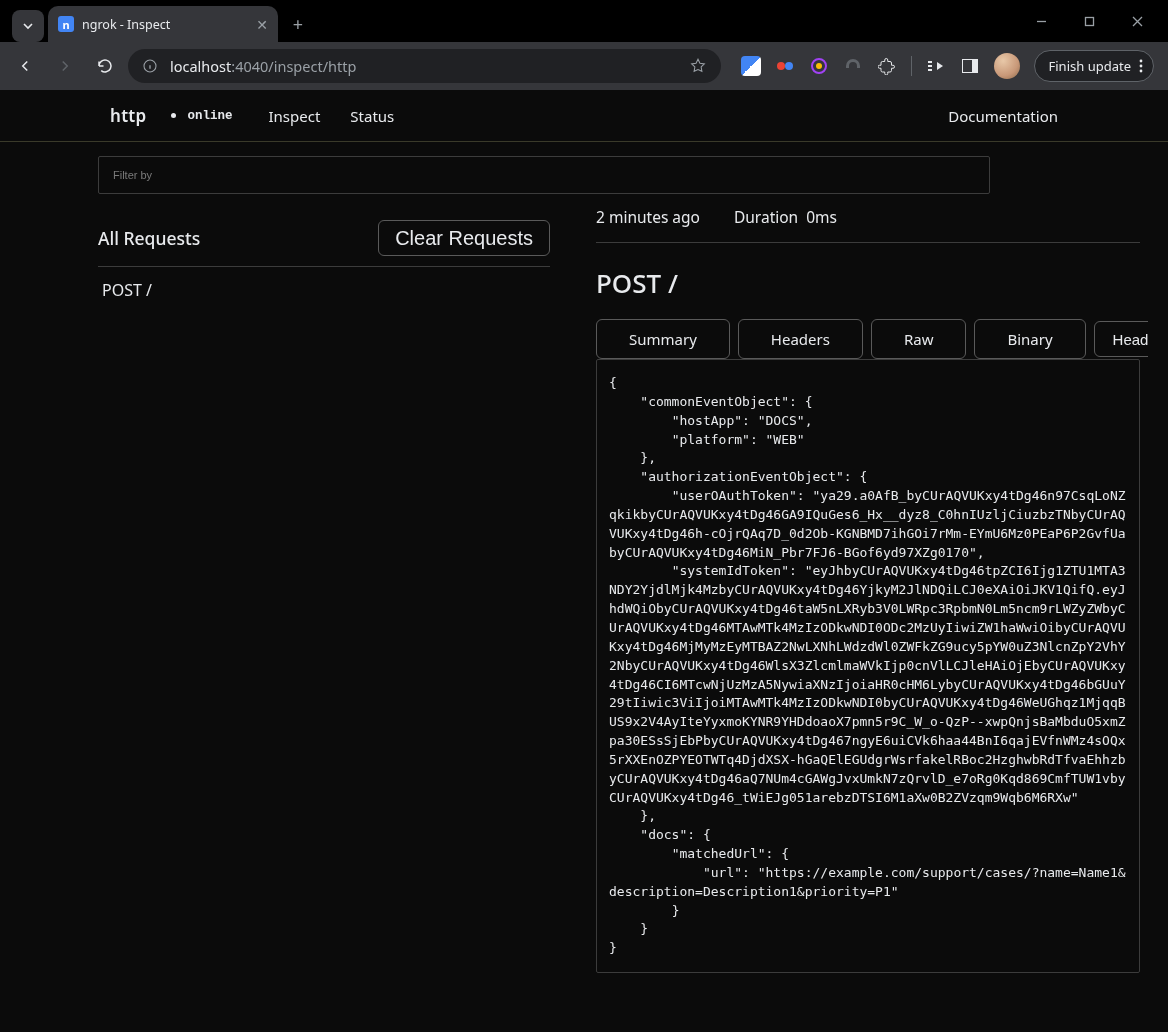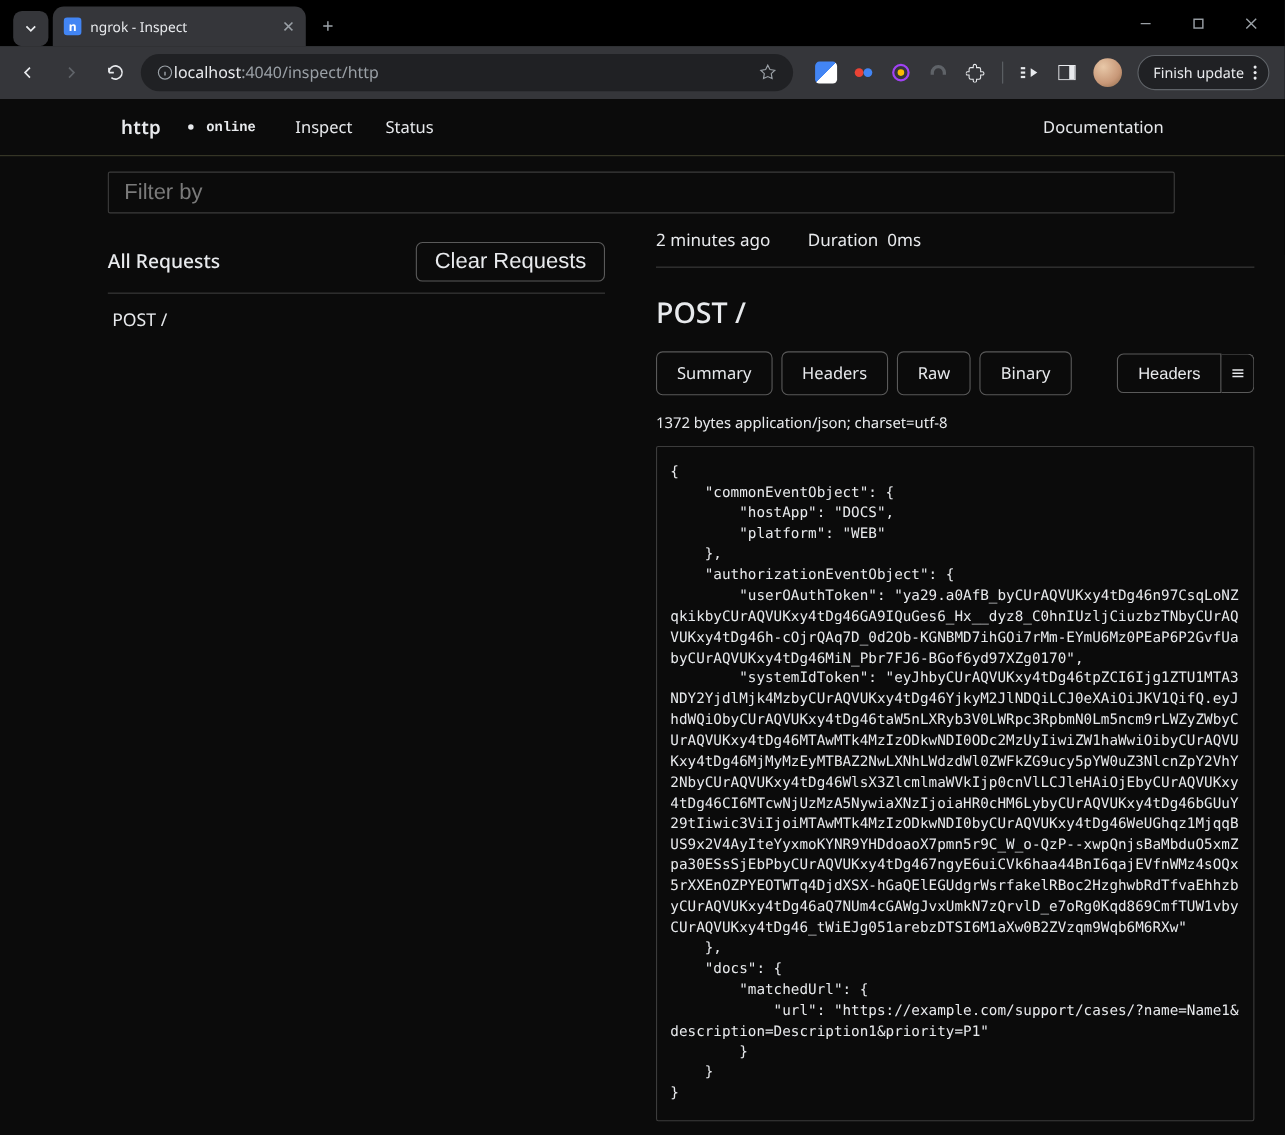--- a/index.html
+++ b/index.html
@@ -12,21 +12,21 @@
   .tab-strip .tab { height: 36px; background: #35363a; border-radius: 10px 10px 0 0; min-width: 230px; display:flex; align-items:center; padding: 0 10px; color:#e8eaed; font-size:12.5px; gap:8px; }
   .tab .favicon { width:16px; height:16px; background:#4285f4; border-radius:3px; display:flex; align-items:center; justify-content:center; color:#fff; font-size:11px; font-weight:bold;}
   .tab .tab-close { margin-left:auto; color:#9aa0a6; font-size:14px; }
   .tab-strip .new-tab { width:28px; height:28px; display:flex; align-items:center; justify-content:center; color:#9aa0a6; font-size:18px; margin-left:6px; margin-bottom:4px; }
   .win-controls { margin-left:auto; display:flex; gap:2px; height:42px; }
   .win-controls div { width:46px; display:flex; align-items:center; justify-content:center; color:#9aa0a6; font-size:13px; }
 
   .toolbar { height: 48px; background: #35363a; display:flex; align-items:center; padding: 0 8px; gap: 6px; }
   .nav-btn { width:34px; height:34px; display:flex; align-items:center; justify-content:center; color:#e8eaed; border-radius:50%; }
   .nav-btn.dim { color:#5f6368; }
-  .url-bar { flex:1; height:34px; background:#202124; border-radius:17px; display:flex; align-items:center; padding:0 14px; color:#9aa0a6; font-size:14.5px; gap:0; }
+  .url-bar { flex:1; height:34px; background:#202124; border-radius:17px; display:flex; align-items:center; padding:0 14px; color:#9aa0a6; font-size:14.5px; gap:12px; }
   .url-bar .url { display:flex; align-items:baseline; }
   .url-host { color:#e8eaed; }
   .url-rest { color:#9aa0a6; }
   .url-bar .star { margin-left:auto; }
   .ext-icons { display:flex; align-items:center; gap:14px; padding:0 6px 0 14px; }
   .ext-icon { width:20px; height:20px; border-radius:4px; display:flex; align-items:center; justify-content:center; font-size:14px; }
   .avatar { width:26px; height:26px; border-radius:50%; background: radial-gradient(circle at 35% 30%, #e8c8a8 0%, #c89878 60%, #8a6848 100%); }
   .finish-update { height:32px; border-radius:16px; background:#202124; border:1px solid #5f6368; color:#e8eaed; font-size:13px; display:flex; align-items:center; padding:0 10px 0 14px; gap:8px; }
 
   
@@ -36,40 +36,40 @@
   .brand { font-weight:600; font-size:17px; margin-right:24px; letter-spacing:.3px; }
   .status-dot { width:5px; height:5px; background:#e8eaed; border-radius:50%; margin-right:12px; }
   .status-text { font-size:12.5px; font-weight:600; margin-right:36px; color:#e8eaed;font-family:Liberation Mono, monospace; }
   .nav-link { margin-right:30px; color:#e8eaed; }
   .doc-link { margin-left:auto; margin-right:110px; }
 
   .content { display:flex; height: calc(100% - 52px); padding: 14px 0 0 98px; }
 
   
   .left-col { width:470px; flex-shrink:0; padding-right:18px; }
-  .filter-input { width:970px; height:38px; border:1px solid #3c3c3c; background:transparent; color:#e8eaed; padding:0 14px; font-size:20px; border-radius:2px; }
+  .filter-input { width:892px; height:38px; border:1px solid #3c3c3c; background:transparent; color:#e8eaed; padding:0 14px; font-size:11px; border-radius:2px; }
   .filter-input::placeholder { color:#7a7a7a; }
   .requests-hdr { display:flex; align-items:center; justify-content:space-between; margin-top:14px; padding-bottom:10px; border-bottom:1px solid #3c3c3c; }
   .requests-hdr h2 { font-size:17.5px; font-weight:500; }
   .clear-btn { height:36px; padding:0 16px; border:1px solid #5a5a5a; border-radius:6px; background:transparent; color:#e8eaed; font-size:20px; }
   .req-item { padding:12px 4px; font-size:16px; }
 
   
   .right-col { flex:1; padding:0 14px 0 28px; position:relative; overflow:hidden; }
   .right-inner { position:absolute; top:0; left:28px; right:20px; bottom:0; overflow-y:auto; padding-right:8px; }
   .right-inner::-webkit-scrollbar { width:14px; }
   .right-inner::-webkit-scrollbar-track { background:#1a1a1a; }
   .right-inner::-webkit-scrollbar-thumb { background:#4a4a4a; border-radius:2px; }
 
   .meta-row { display:flex; align-items:center; gap:34px; padding:8px 0 14px; border-bottom:1px solid #3c3c3c; font-size:15.5px; margin-top:42px; }
   .meta-row .dur-label { color:#e8eaed; }
   .req-title { font-size:26px; font-weight:500; padding:22px 0 18px; }
 
   .tab-row { display:flex; align-items:center; gap:8px; }
-  .view-tab { height:40px; padding:0 18px; border:1px solid #5a5a5a; border-radius:6px; background:transparent; color:#e8eaed; font-size:15px; display:flex; align-items:center; }
+  .view-tab { height:40px; padding:0 32px; border:1px solid #5a5a5a; border-radius:6px; background:transparent; color:#e8eaed; font-size:15px; display:flex; align-items:center; }
   .replay-group { margin-left:auto; display:flex; }
   .replay-btn { height:36px; padding:0 18px; border:1px solid #5a5a5a; border-radius:6px 0 0 6px; background:transparent; color:#e8eaed; font-size:15px; }
   .replay-more { height:36px; width:30px; border:1px solid #5a5a5a; border-left:none; border-radius:0 6px 6px 0; background:transparent; color:#e8eaed; display:flex; align-items:center; justify-content:center; }
 
   .body-meta { font-size:13.5px; color:#e8eaed; padding:16px 0 12px; }
   .body-box { border:1px solid #3c3c3c; border-radius:2px; padding:14px 12px; font-family:Consolas,Menlo,monospace; font-size:13px; line-height:1.45; color:#e8eaed; white-space:pre-wrap; word-break:break-all; }
 
   svg { display:block; }
 </style>
 </head>
@@ -236,21 +236,20 @@
             <button class="replay-btn">Headers</button>
             <button class="replay-more">
               <svg width="12" height="10">
                   <line x1="1" y1="2" x2="11" y2="2" stroke="#e8eaed" stroke-width="1.4"></line>
                   <line x1="1" y1="5" x2="11" y2="5" stroke="#e8eaed" stroke-width="1.4"></line>
                   <line x1="1" y1="8" x2="11" y2="8" stroke="#e8eaed" stroke-width="1.4"></line>
                 </svg>
             </button>
           </div>
         </div>
-        <div class="body-meta">1372 bytes application/json; charset=utf-8</div>
         <pre class="body-box">{
     "commonEventObject": {
         "hostApp": "DOCS",
         "platform": "WEB"
     },
     "authorizationEventObject": {
         "userOAuthToken": "ya29.a0AfB_byCUrAQVUKxy4tDg46n97CsqLoNZqkikbyCUrAQVUKxy4tDg46GA9IQuGes6_Hx__dyz8_C0hnIUzljCiuzbzTNbyCUrAQVUKxy4tDg46h-cOjrQAq7D_0d2Ob-KGNBMD7ihGOi7rMm-EYmU6Mz0PEaP6P2GvfUabyCUrAQVUKxy4tDg46MiN_Pbr7FJ6-BGof6yd97XZg0170",
         "systemIdToken": "eyJhbyCUrAQVUKxy4tDg46tpZCI6Ijg1ZTU1MTA3NDY2YjdlMjk4MzbyCUrAQVUKxy4tDg46YjkyM2JlNDQiLCJ0eXAiOiJKV1QifQ.eyJhdWQiObyCUrAQVUKxy4tDg46taW5nLXRyb3V0LWRpc3RpbmN0Lm5ncm9rLWZyZWbyCUrAQVUKxy4tDg46MTAwMTk4MzIzODkwNDI0ODc2MzUyIiwiZW1haWwiOibyCUrAQVUKxy4tDg46MjMyMzEyMTBAZ2NwLXNhLWdzdWl0ZWFkZG9ucy5pYW0uZ3NlcnZpY2VhY2NbyCUrAQVUKxy4tDg46WlsX3ZlcmlmaWVkIjp0cnVlLCJleHAiOjEbyCUrAQVUKxy4tDg46CI6MTcwNjUzMzA5NywiaXNzIjoiaHR0cHM6LybyCUrAQVUKxy4tDg46bGUuY29tIiwic3ViIjoiMTAwMTk4MzIzODkwNDI0byCUrAQVUKxy4tDg46WeUGhqz1MjqqBUS9x2V4AyIteYyxmoKYNR9YHDdoaoX7pmn5r9C_W_o-QzP--xwpQnjsBaMbduO5xmZpa30ESsSjEbPbyCUrAQVUKxy4tDg467ngyE6uiCVk6haa44BnI6qajEVfnWMz4sOQx5rXXEnOZPYEOTWTq4DjdXSX-hGaQElEGUdgrWsrfakelRBoc2HzghwbRdTfvaEhhzbyCUrAQVUKxy4tDg46aQ7NUm4cGAWgJvxUmkN7zQrvlD_e7oRg0Kqd869CmfTUW1vbyCUrAQVUKxy4tDg46_tWiEJg051arebzDTSI6M1aXw0B2ZVzqm9Wqb6M6RXw"
     },
     "docs": {

